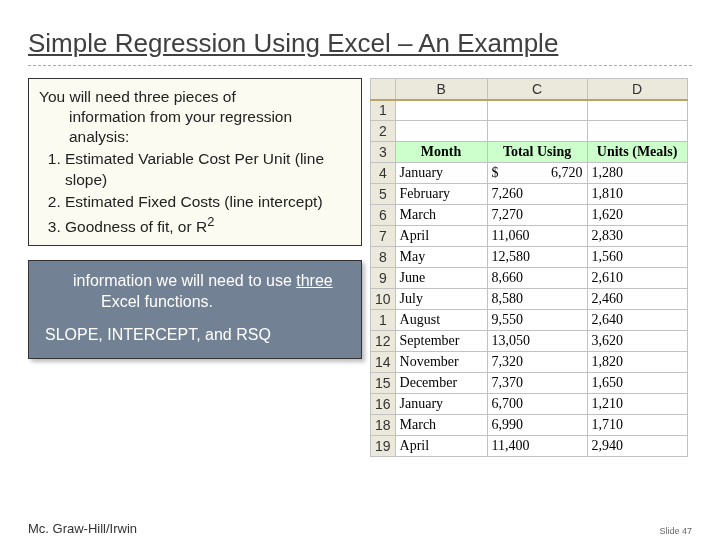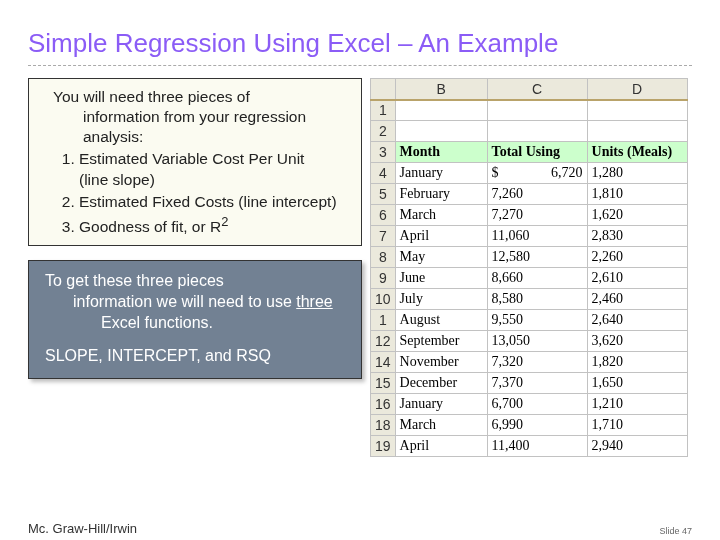--- a/index.html
+++ b/index.html
@@ -12,23 +12,24 @@
     position: relative;
     overflow: hidden;
   }
   .slide {
     padding: 28px 28px 0 28px;
     height: 100%;
     position: relative;
   }
   .title {
     font-size: 26px;
-    color: #8b5cf6;
+    color: #404040;
     margin: 0 0 6px 0;
     font-weight: normal;
+    text-decoration: underline;
   }
   .title-underline {
     border-bottom: 1px dashed #aaa;
     margin-bottom: 12px;
   }
   .content-row {
     display: flex;
     gap: 0;
   }
   .left-col {
@@ -36,21 +37,21 @@
     flex: 0 0 342px;
     padding-right: 8px;
   }
   .right-col {
     flex: 1;
     position: relative;
   }
   .box1 {
     border: 1px solid #333;
     background: #fbfbf1;
-    padding: 8px 24px;
+    padding: 8px 10px;
     font-size: 15.5px;
     line-height: 1.3;
     color: #222;
   }
   .box1 .introA { }
   .box1 .introB { padding-left: 30px; }
   .box1 ol { margin: 0; padding-left: 26px; }
   .box1 li { margin-top: 2px; }
   .box2 {
     margin-top: 14px;
@@ -87,21 +88,21 @@
     border-bottom: 2px solid #b9a36a;
   }
   .sheet .rowhead {
     background: #ebe9dc;
     text-align: center;
     width: 22px;
     color: #333;
   }
   .sheet .hdrcell {
     background: #ccffcc;
-    text-align: left;
+    text-align: center;
     font-weight: bold;
     font-family: "Times New Roman", serif;
   }
   .sheet .month { font-family: "Times New Roman", serif; }
   .sheet .num {
     text-align: left;
     font-family: "Times New Roman", serif;
   }
   .sheet .dollar-cell {
     text-align: right;
@@ -147,21 +148,20 @@
           <li>Estimated Variable Cost Per Unit (line slope)</li>
           <li>Estimated Fixed Costs (line intercept)</li>
           <li>
             <span>Goodness of fit, or R</span><sup>2</sup>
           </li>
         </ol>
       </div>
 
       <div class="box2">
           <div class="para1">
-            <div>To get these three pieces</div>
             <div style="padding-left: 28px;"><span>information we will need to use </span><span class="u">three</span><span> Excel functions.</span></div>
           </div>
           <div class="para2">SLOPE, INTERCEPT, and RSQ</div>
         </div>
     </div>
 
     <div class="right-col">
       <table class="sheet">
         <colgroup>
           <col style="width:24px">
@@ -215,21 +215,21 @@
             <tr>
               <td class="rowhead">7</td>
               <td class="month">April</td>
               <td class="num">11,060</td>
               <td class="num">2,830</td>
             </tr>
             <tr>
               <td class="rowhead">8</td>
               <td class="month">May</td>
               <td class="num">12,580</td>
-              <td class="num">2,260</td>
+              <td class="num">1,560</td>
             </tr>
             <tr>
               <td class="rowhead">9</td>
               <td class="month">June</td>
               <td class="num">8,660</td>
               <td class="num">2,610</td>
             </tr>
             <tr>
               <td class="rowhead">10</td>
               <td class="month">July</td>

